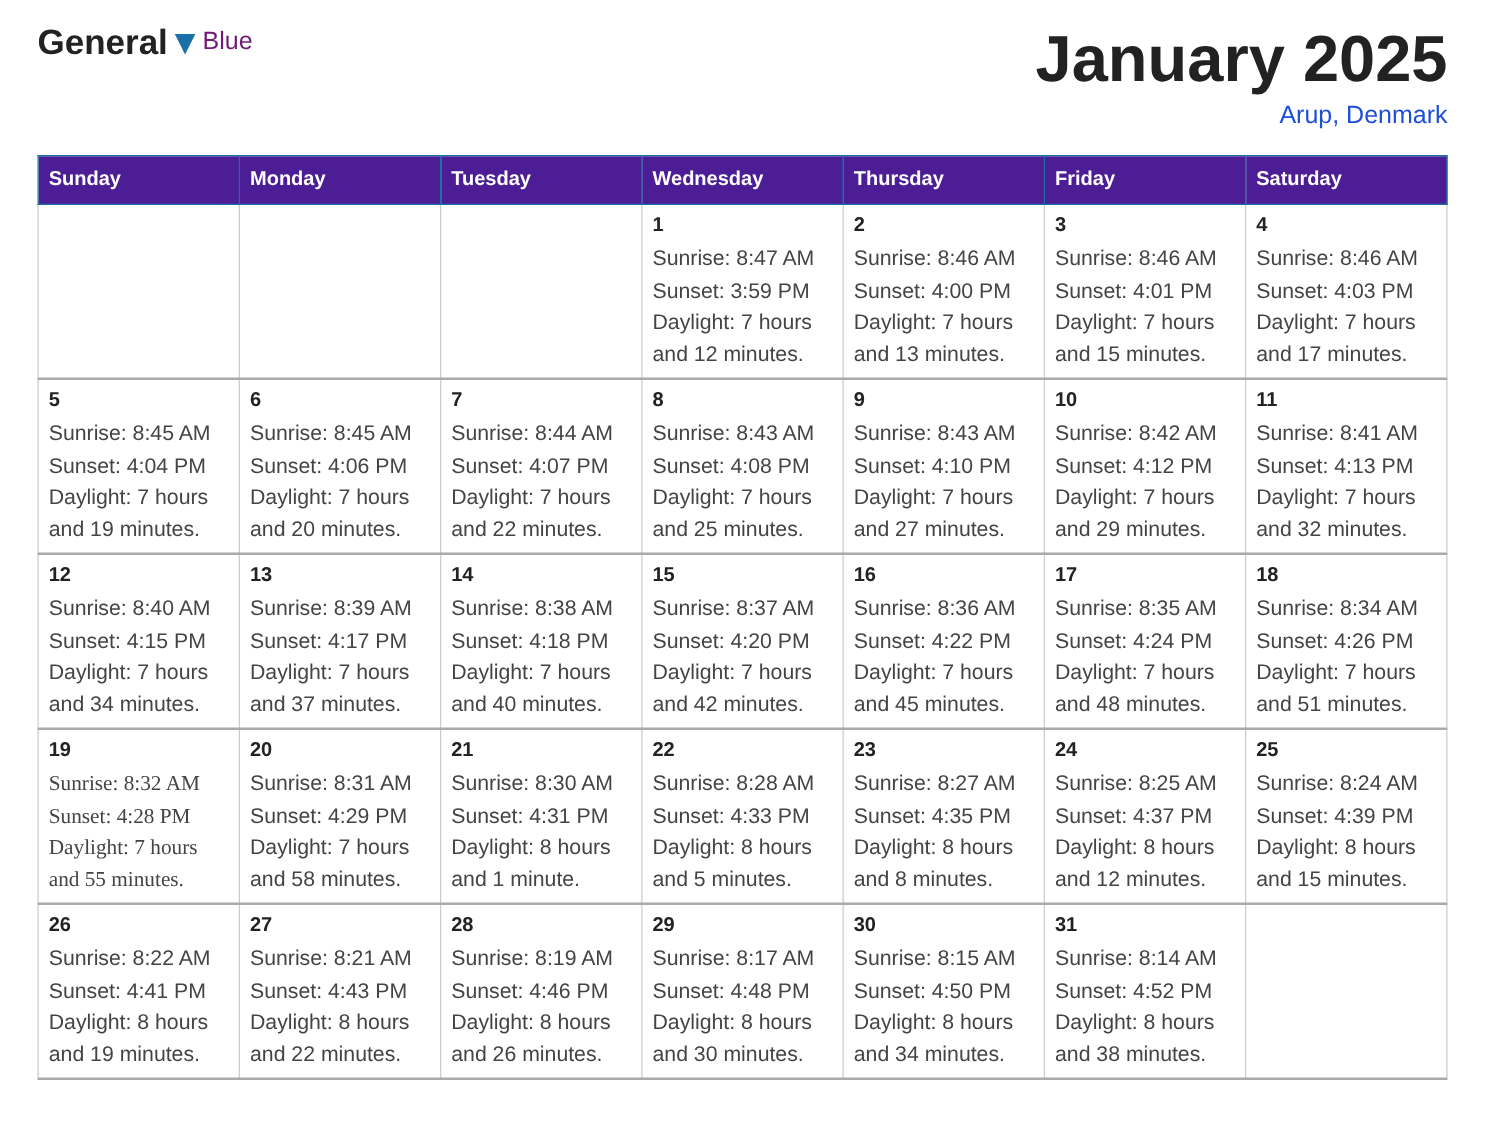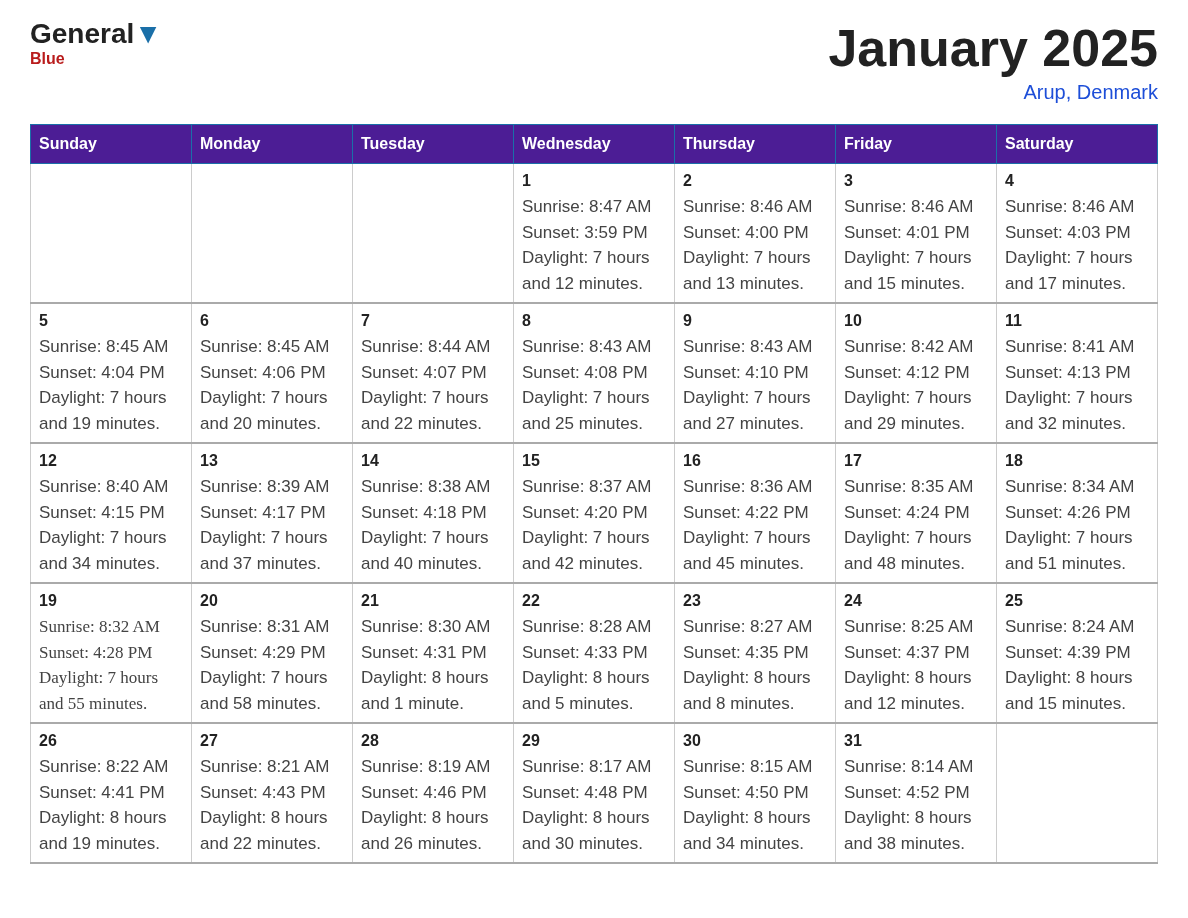--- a/index.html
+++ b/index.html
@@ -11,36 +11,35 @@
       padding: 20px 30px;
     }
     .header {
       display: flex;
       justify-content: space-between;
       align-items: flex-start;
       margin-bottom: 20px;
     }
     .logo {
       display: flex;
-      flex-direction: column;
       align-items: flex-start;
     }
     .logo-text {
       font-size: 28px;
       font-weight: bold;
       color: #222;
       line-height: 1;
     }
     .logo-text span {
       color: #1a6fa8;
     }
     .logo-line {
-      color: #b91c1c;
-      font-size: 16px;
-      font-weight: bold;
+      color: #701a75;
+      font-size: 20px;
+      font-weight: normal;
       margin-top: 2px;
     }
     .title-block {
       text-align: right;
     }
     .main-title {
       font-size: 52px;
       font-weight: bold;
       color: #222;
       line-height: 1.1;

